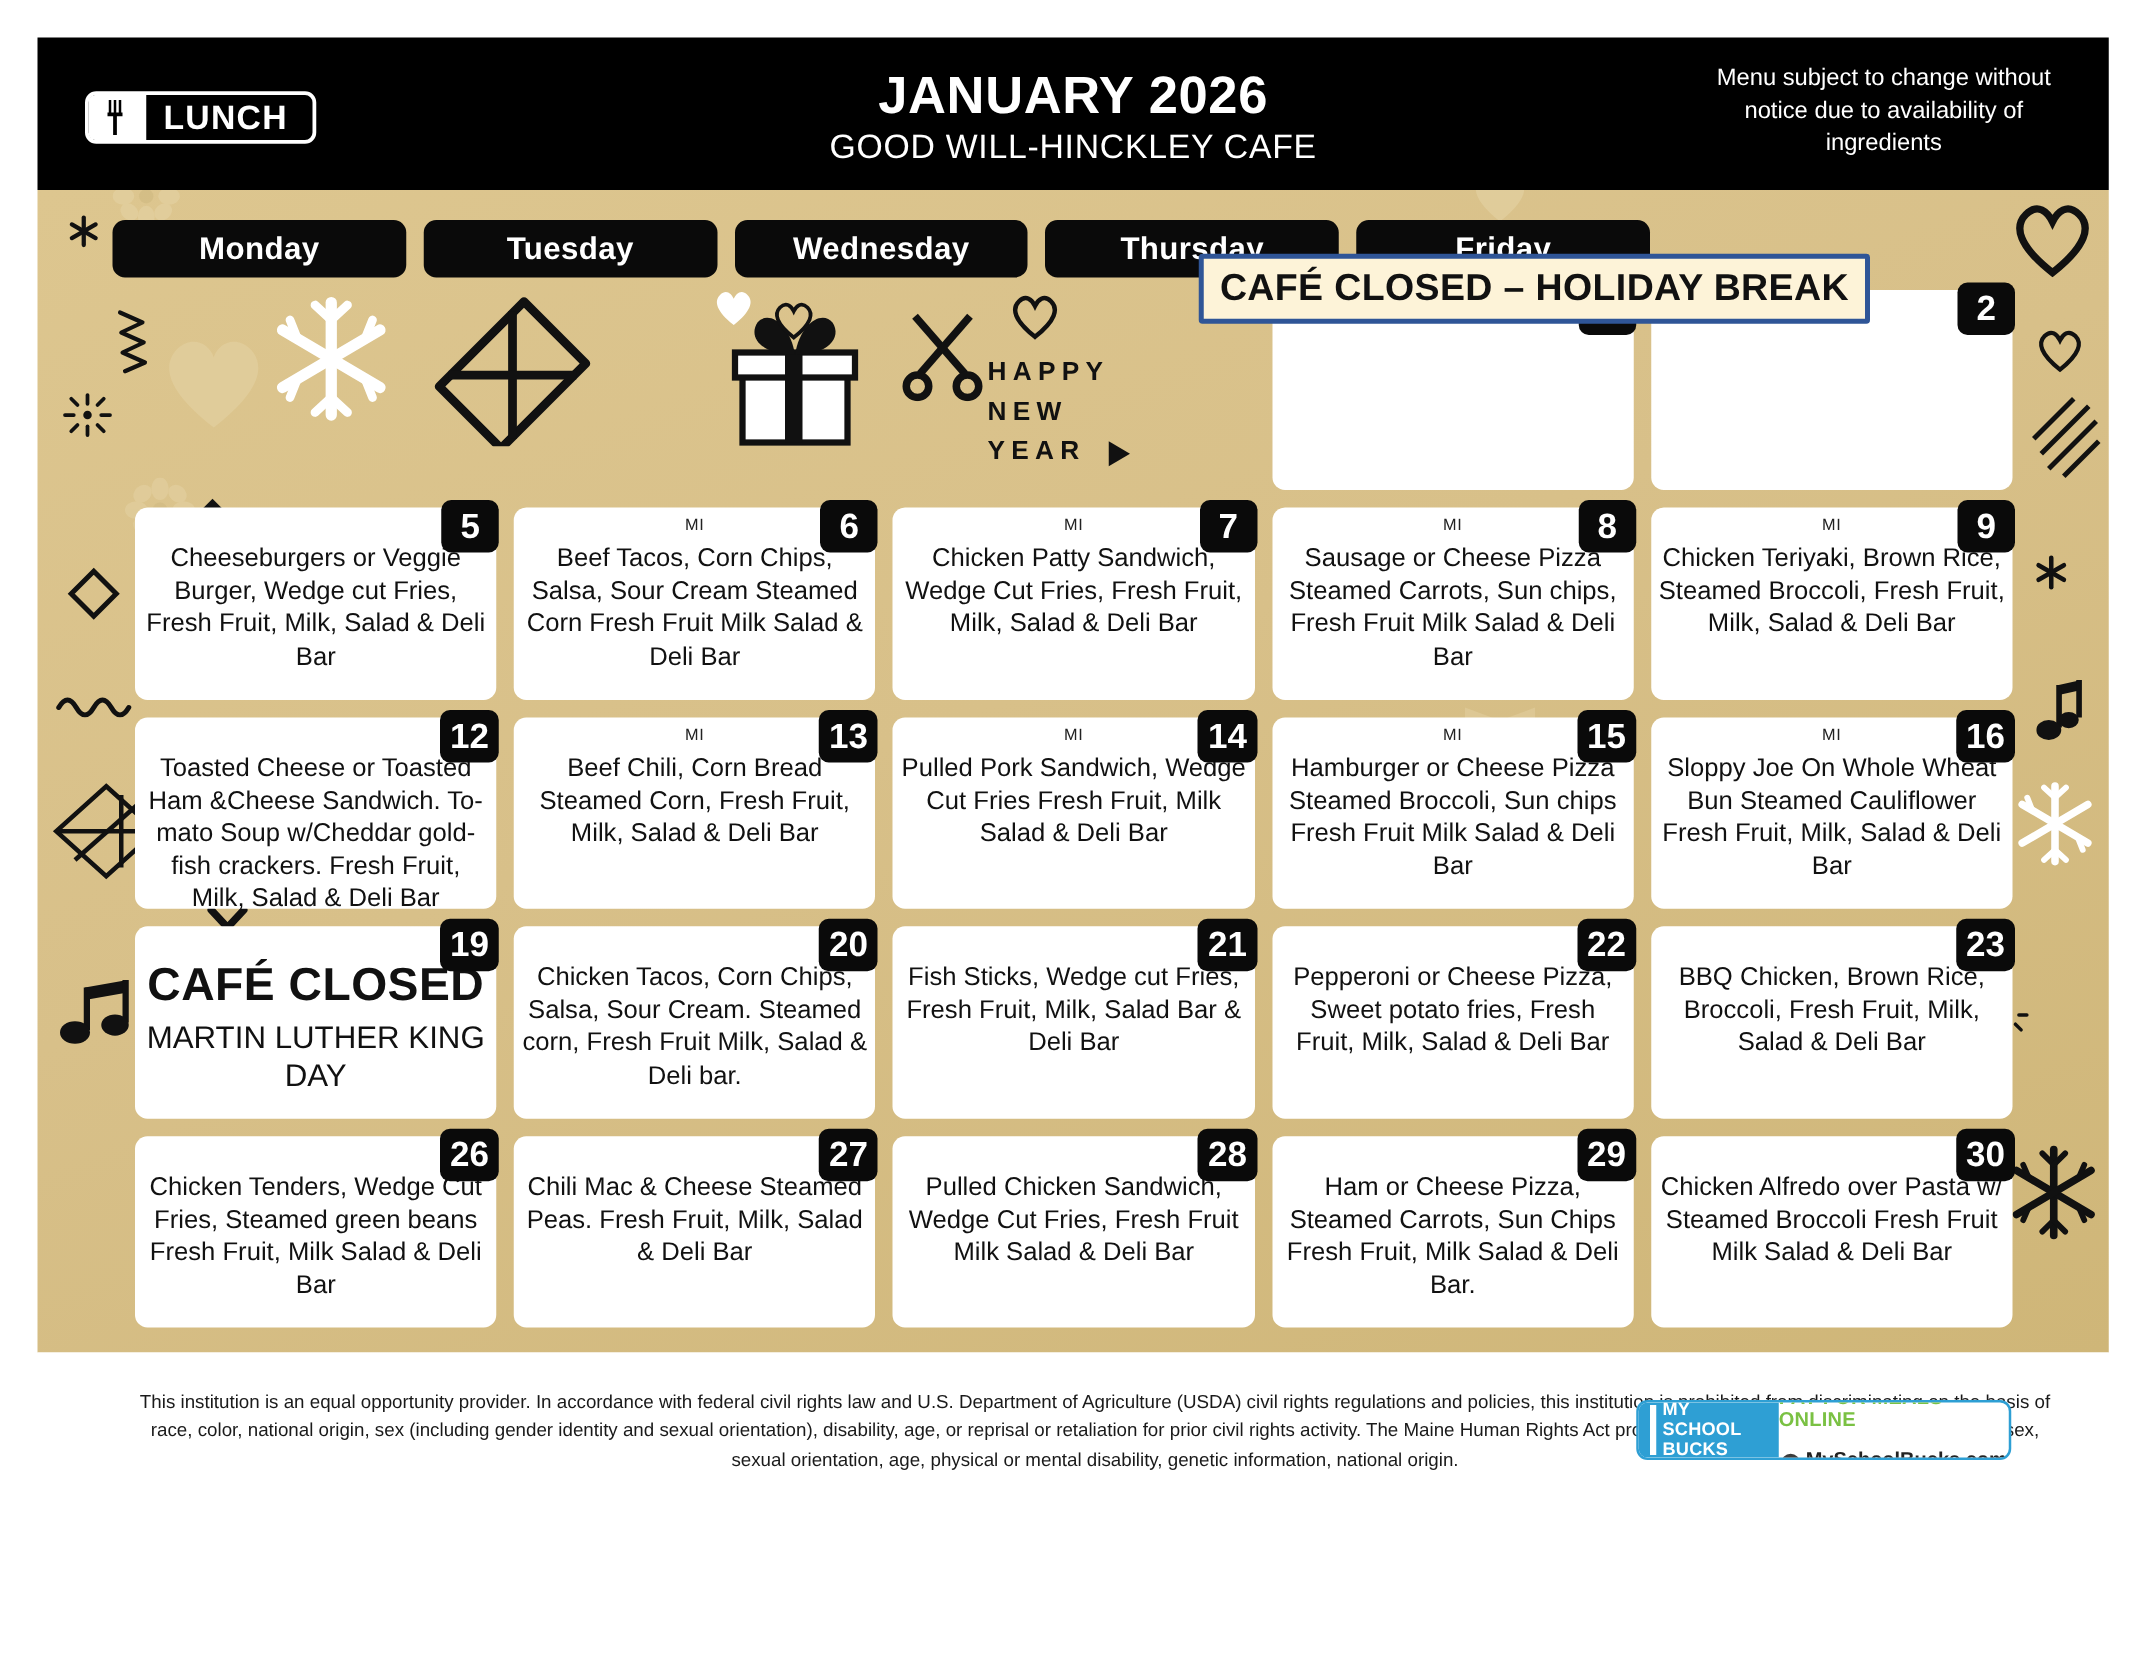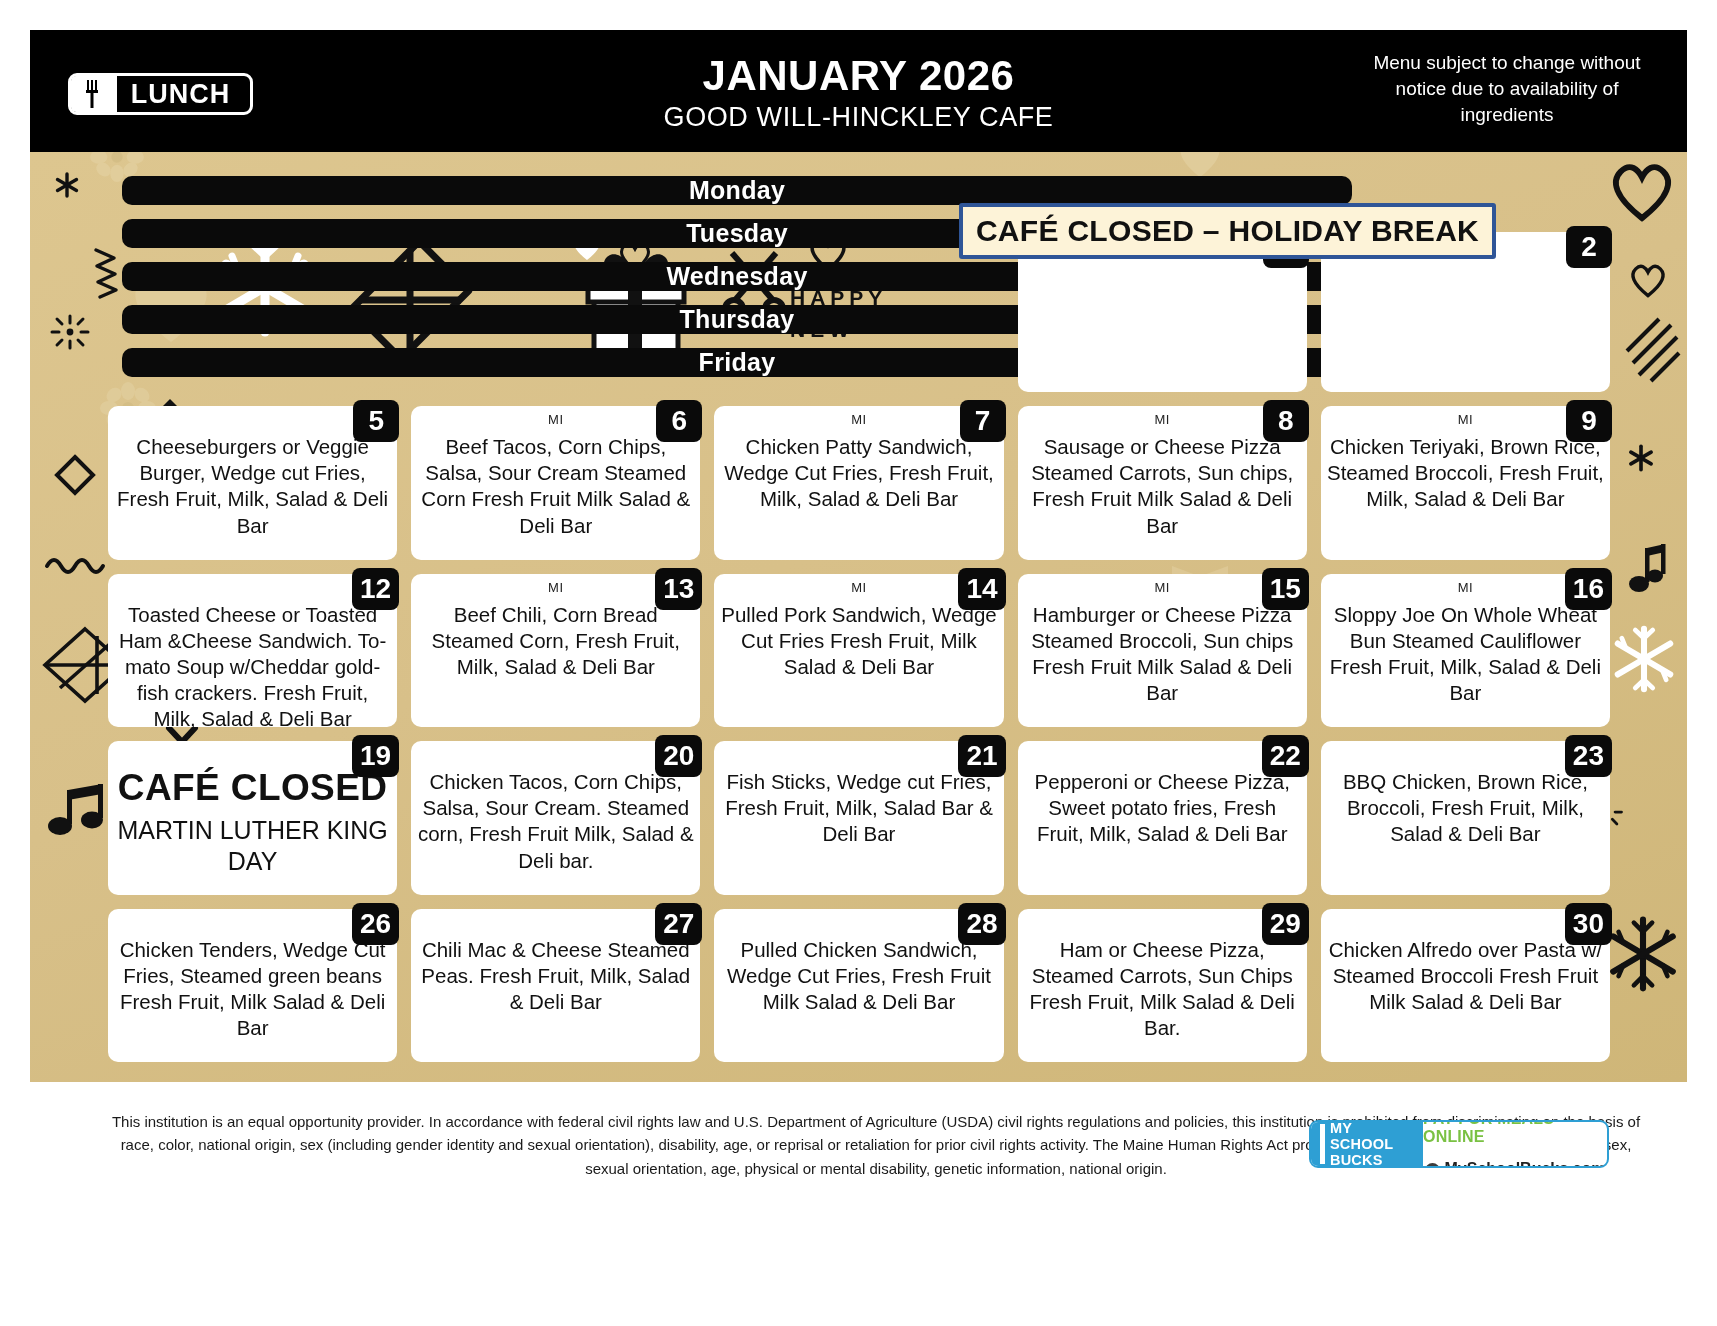--- a/index.html
+++ b/index.html
@@ -49,22 +49,22 @@
   .board{
     position:absolute; left:30px; top:152px; width:1657px; height:930px;
     background: linear-gradient(160deg,#ddc68f 0%, #d8c089 45%, #cfb678 100%);
     overflow:hidden;
   }
   .deco{ position:absolute; pointer-events:none; }
   .deco svg{ display:block; }
 
   
   .dayrow{
-    position:absolute; left:92px; top:24px; width:1230px; height:46px;
-    display:flex; gap:14px;flex-direction:column;
+    position:absolute; left:60px; top:24px; width:1230px; height:46px;
+    display:flex; gap:14px;
   }
   .daypill{
     flex:1; background:#0a0a0a; color:#fff; border-radius:10px;
     display:flex; align-items:center; justify-content:center;
     font-size:25px; font-weight:700; letter-spacing:.3px;
   }
 
   
   .grid{
     position:absolute; left:78px; top:80px; width:1502px; height:830px;

